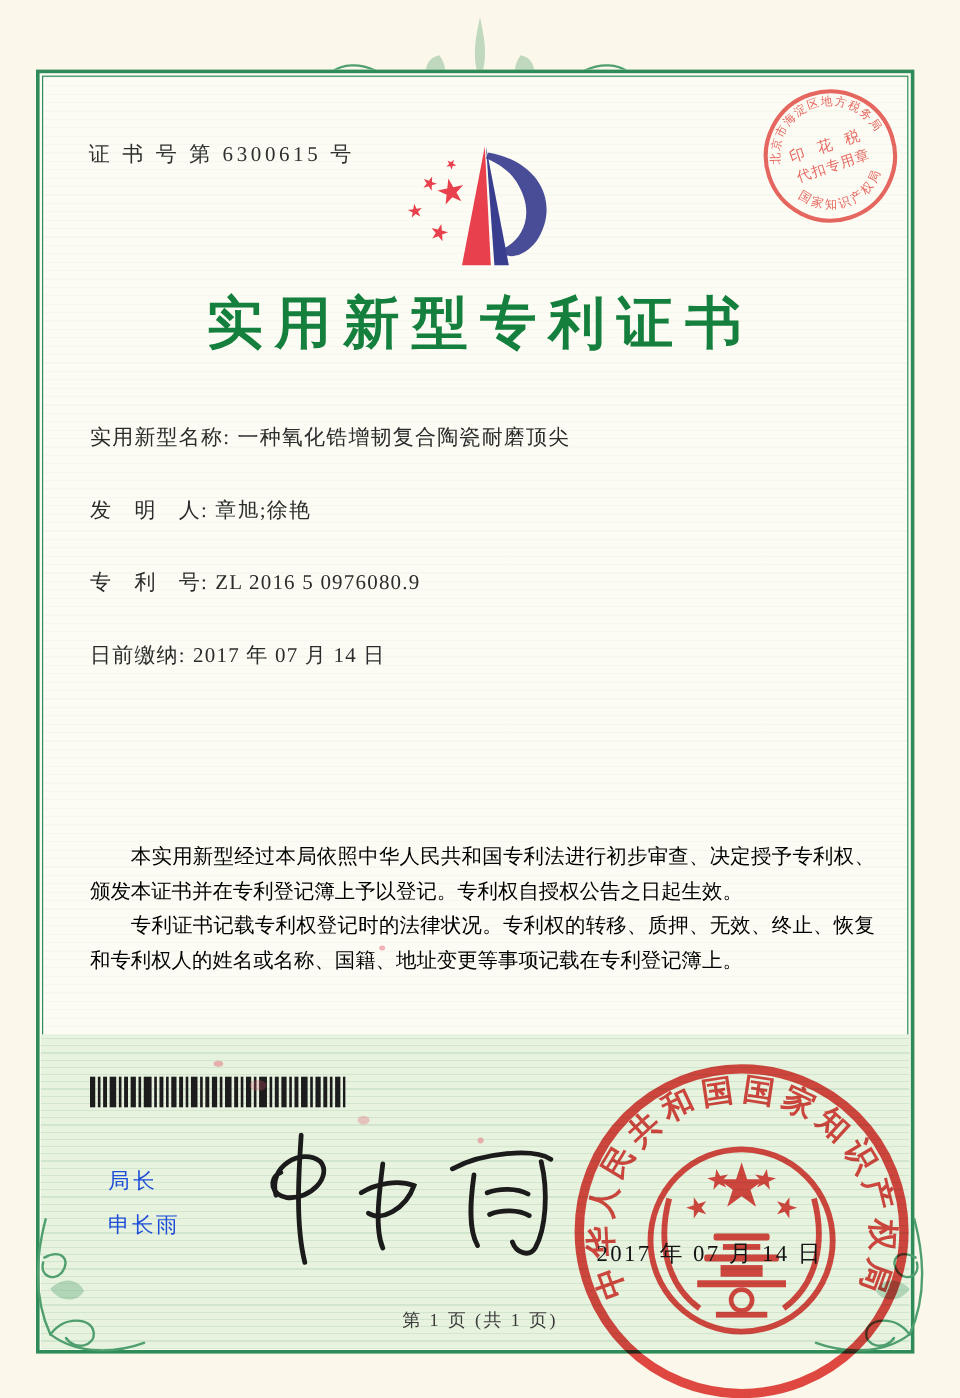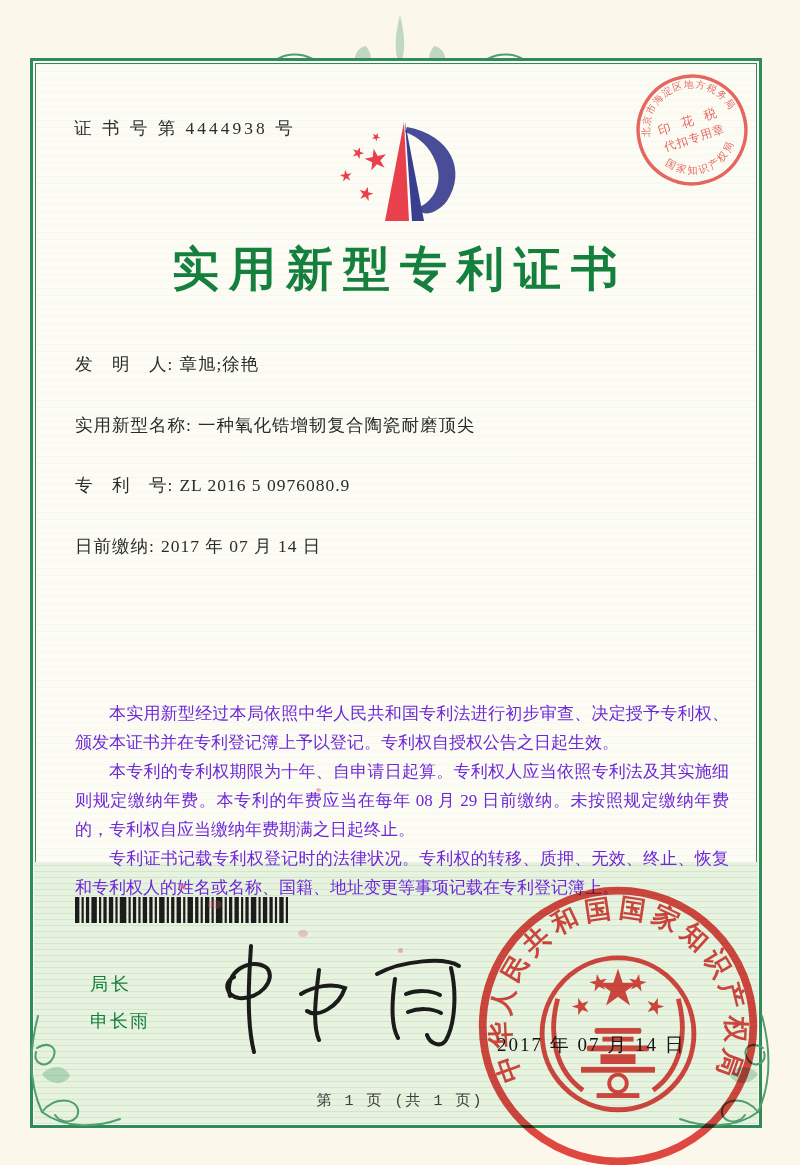--- a/index.html
+++ b/index.html
@@ -34,31 +34,31 @@
     position:absolute;left:34px;top:862px;width:724px;height:262px;
     background:var(--band_green) repeating-linear-gradient(0deg, rgba(110,175,125,.18) 0 1px, transparent 1px 6px);
   }
   .cert-no{position:absolute;left:74px;top:116px;font-size:17.5px;letter-spacing:3px;color:#2e2e2e;}
   .logo{position:absolute;left:333px;top:114px;width:150px;height:120px;}
   .stamp{position:absolute;left:626px;top:64px;width:132px;height:132px;transform:rotate(-18deg);opacity:.88;mix-blend-mode:multiply;}
   .title{position:absolute;left:0;top:238px;width:100%;text-align:center;font-size:47px;font-weight:700;letter-spacing:10px;color:#15803d;}
   .fields{position:absolute;left:75px;top:352px;width:660px;}
   .field{font-size:17.5px;height:24px;margin-bottom:36.5px;color:#2b2b2b;letter-spacing:1px;}
   .field .lb{margin-right:6px;}
-  .body-text{position:absolute;left:75px;top:699px;width:654px;font-size:17px;line-height:29px;color:#6d28d9;text-align:justify;}
+  .body-text{position:absolute;left:75px;top:699px;width:654px;font-size:17px;line-height:29px;color:#000000;text-align:justify;}
   .body-text p{text-indent:2em;margin:0;}
   .barcode{position:absolute;left:75px;top:897px;width:213px;height:26px;}
   .barcode svg{width:213px;height:26px;}
   .barcode rect{fill:#1c1c1c;}
-  .sig-block{position:absolute;left:90px;top:972px;font-size:18px;letter-spacing:3px;color:#15803d;}
+  .sig-block{position:absolute;left:90px;top:972px;font-size:18px;letter-spacing:3px;color:#1d4ed8;}
   .sig-block .nm{margin-top:13px;letter-spacing:2px;}
   .sig-script{position:absolute;left:195px;top:938px;width:290px;height:120px;}
   .seal{position:absolute;left:472px;top:880px;width:292px;height:292px;opacity:.92;mix-blend-mode:multiply;}
   .seal-date{position:absolute;left:497px;top:1032px;font-size:19px;letter-spacing:2px;color:#141414;z-index:6;}
-  .footer{position:absolute;left:0;top:1091px;width:100%;text-align:center;font-size:15px;letter-spacing:2px;color:#3c3c3c;font-family:Liberation Mono, monospace;}
+  .footer{position:absolute;left:0;top:1091px;width:100%;text-align:center;font-size:15px;letter-spacing:2px;color:#3c3c3c;}
   .ornament{position:absolute;pointer-events:none;}
   .ornament path{stroke:#4f9e6e;fill:none;stroke-width:2;stroke-linecap:round;}
   .ornament .leaf{fill:rgba(79,158,110,.35);stroke:none;}
   .speckle{position:absolute;border-radius:50%;background:rgba(228,90,110,.45);}
   svg text{font-family:"Liberation Serif","DejaVu Serif",serif;}
 </style>
 </head>
 <body>
 
 <div class="page">
@@ -96,21 +96,21 @@
     <path class="leaf" d="M20,62 C31,51 44,54 48,64 C41,75 26,72 20,62 Z"></path>
   </svg>
   <svg class="ornament" style="left:668px;top:1012px;transform:scaleX(-1);" width="110" height="125" viewBox="0 0 110 125">
     <path d="M16,4 C6,42 8,74 20,100"></path>
     <path d="M20,100 C44,118 76,115 98,107"></path>
     <path d="M20,100 C32,84 54,86 56,98 C58,110 40,114 33,103"></path>
     <path d="M15,36 C29,28 38,38 29,49 C22,56 11,51 14,40"></path>
     <path class="leaf" d="M20,62 C31,51 44,54 48,64 C41,75 26,72 20,62 Z"></path>
   </svg>
 
-  <div class="cert-no">证 书 号 第 4444938 号</div>
+  <div class="cert-no">证 书 号 第 6300615 号</div>
 
   <svg class="logo" viewBox="0 0 150 118">
     <path d="M74,12 C118,20 134,56 114,86 C103,100 88,102 84,93 C99,88 111,70 103,48 C97,31 85,22 72,17 Z" style="fill:var(--logo_blue)" opacity=".92"></path>
     <polygon points="52,106 71,7 76,106" style="fill:var(--logo_red)"></polygon>
     <polygon points="79,106 72,7 91,106" style="fill:var(--logo_blue)"></polygon>
     <use href="#star5" transform="translate(43,45) scale(1.15) rotate(-12)" style="fill:var(--logo_red)"></use>
     <use href="#star5" transform="translate(25,38) scale(0.62) rotate(20)" style="fill:var(--logo_red)"></use>
     <use href="#star5" transform="translate(13,61) scale(0.62) rotate(-8)" style="fill:var(--logo_red)"></use>
     <use href="#star5" transform="translate(33,79) scale(0.75) rotate(14)" style="fill:var(--logo_red)"></use>
     <use href="#star5" transform="translate(43,22) scale(0.45) rotate(30)" style="fill:var(--logo_red)"></use>
@@ -127,36 +127,35 @@
     <text x="65" y="77" font-size="11.5" letter-spacing="1" text-anchor="middle" style="fill:var(--stamp_red)">代扣专用章</text>
     <text font-size="10" letter-spacing="2" style="fill:var(--stamp_red)">
       <textPath href="#taxArcBottom" startOffset="50%" text-anchor="middle">国家知识产权局</textPath>
     </text>
   </svg>
 
   <div class="title">实用新型专利证书</div>
 
   <div class="fields">
     <div class="field">
+      <span class="lb">实用新型名称:</span><span>一种氧化锆增韧复合陶瓷耐磨顶尖</span>
+    </div>
+    <div class="field">
       <span class="lb">发　明　人:</span><span>章旭;徐艳</span>
-    </div>
-    <div class="field">
-      <span class="lb">实用新型名称:</span><span>一种氧化锆增韧复合陶瓷耐磨顶尖</span>
     </div>
     <div class="field">
       <span class="lb">专　利　号:</span><span>ZL 2016 5 0976080.9</span>
     </div>
     <div class="field">
       <span class="lb">日前缴纳:</span><span>2017 年 07 月 14 日</span>
     </div>
   </div>
 
   <div class="body-text">
     <p>本实用新型经过本局依照中华人民共和国专利法进行初步审查、决定授予专利权、颁发本证书并在专利登记簿上予以登记。专利权自授权公告之日起生效。</p>
-    <p>本专利的专利权期限为十年、自申请日起算。专利权人应当依照专利法及其实施细则规定缴纳年费。本专利的年费应当在每年 08 月 29 日前缴纳。未按照规定缴纳年费的，专利权自应当缴纳年费期满之日起终止。</p>
     <p>专利证书记载专利权登记时的法律状况。专利权的转移、质押、无效、终止、恢复和专利权人的姓名或名称、国籍、地址变更等事项记载在专利登记簿上。</p>
   </div>
 
   <div class="barcode">
     <svg preserveAspectRatio="none" viewBox="0 0 195 26">
         <g>
           <rect x="0" y="0" width="4" height="26"></rect>
           <rect x="6" y="0" width="2" height="26"></rect>
           <rect x="10" y="0" width="3" height="26"></rect>
           <rect x="15" y="0" width="5" height="26"></rect>

